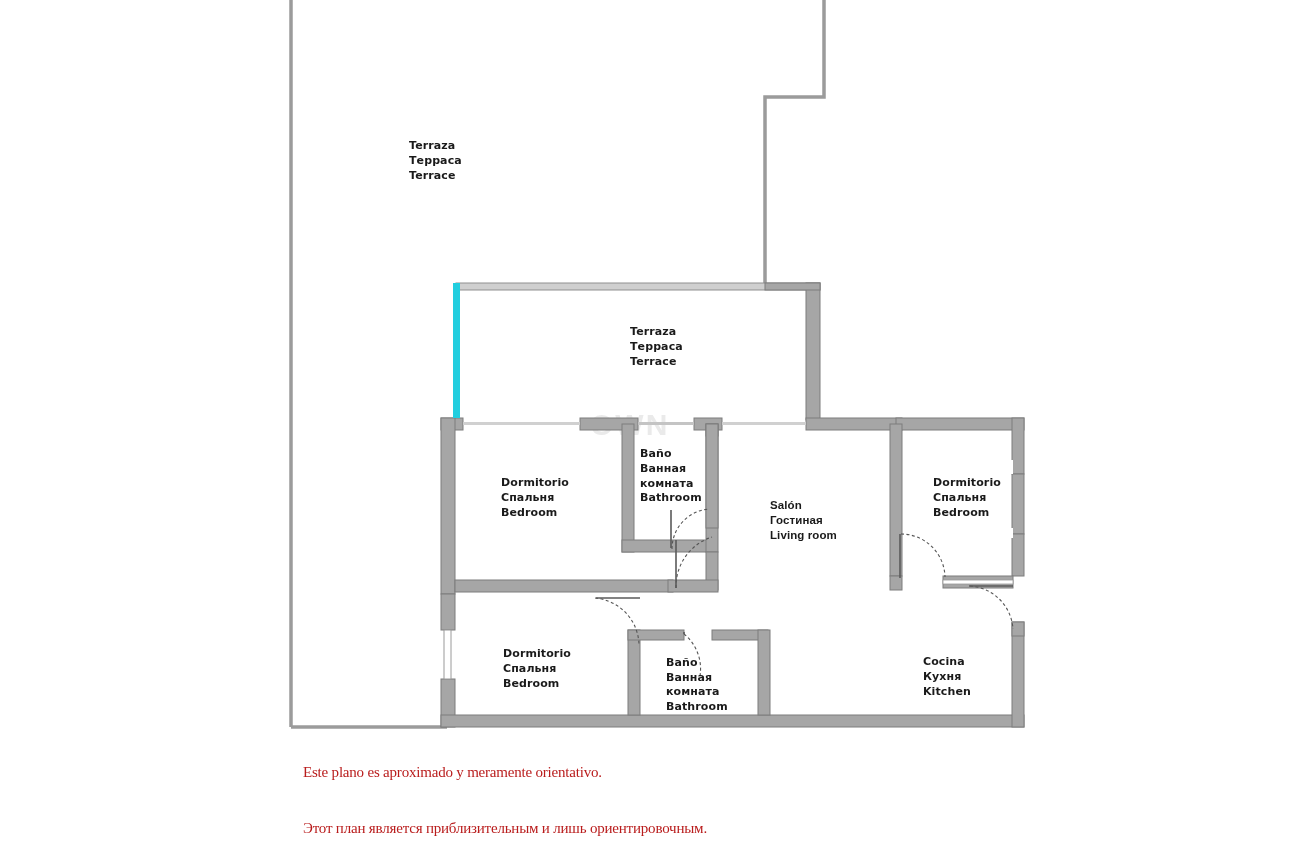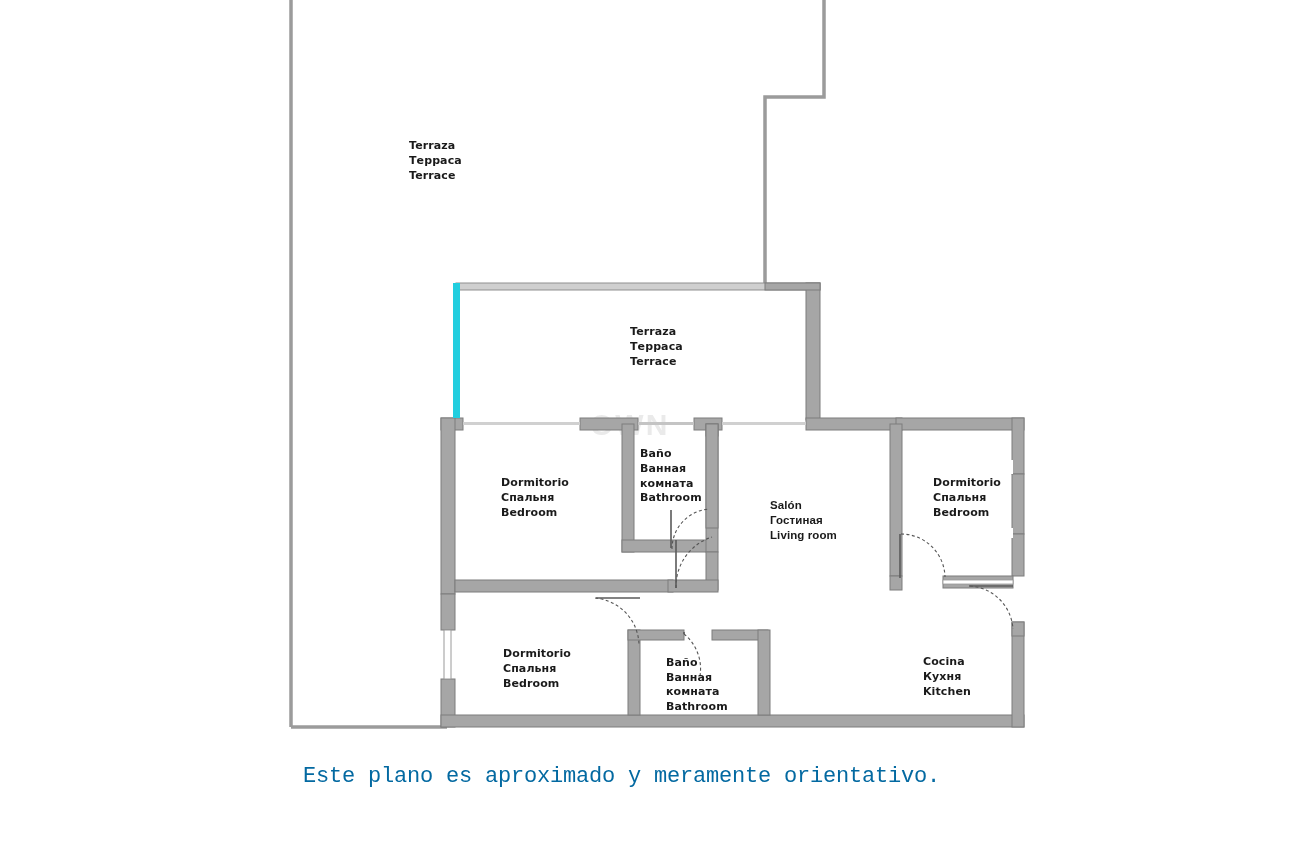--- a/index.html
+++ b/index.html
@@ -20,23 +20,23 @@
     letter-spacing:0.1px;
   }
   .room-label.alt{
     font-family:"Liberation Sans", sans-serif;
     font-weight:bold;
     font-size:11.5px;
   }
   .disclaimer{
     position:absolute;
     left:303px;
-    font-family:Liberation Mono, monospace;
-    font-size:22px;
-    color:#0369a1;
+    font-family:Liberation Serif, serif;
+    font-size:15px;
+    color:#b91c1c;
     white-space:nowrap;
     letter-spacing:-0.2px;
   }
   #disclaimer-es{top:764px;}
   #disclaimer-ru{top:820px;}
   .wm{
     fill:#d9d9d9;
     font-family:"Liberation Sans", sans-serif;
     font-weight:bold;
     font-size:30px;
@@ -206,14 +206,15 @@
     <g>
       <text class="room-label" x="923" y="665">Cocina</text>
       <text class="room-label" x="923" y="680">Кухня</text>
       <text class="room-label" x="923" y="695">Kitchen</text>
     </g>
 
   </svg>
 
   <div class="disclaimer" id="disclaimer-es">Este plano es aproximado y meramente orientativo.</div>
 
+  <div class="disclaimer" id="disclaimer-ru">Этот план является приблизительным и лишь ориентировочным.</div>
 
 </div>
 
 </body></html>

